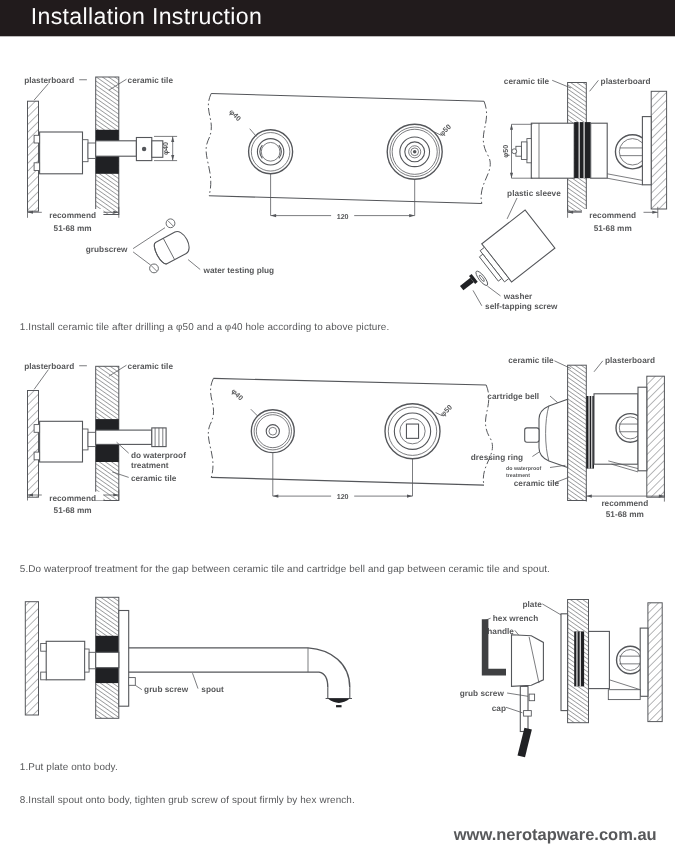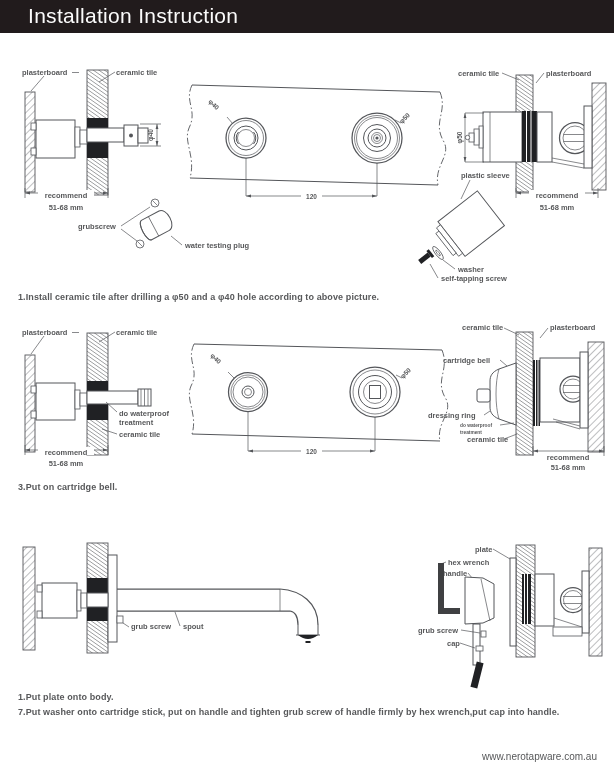--- a/index.html
+++ b/index.html
@@ -2,23 +2,23 @@
 <html><head>
 <meta charset="utf-8">
 <style>
   html,body{margin:0;padding:0;background:#fff;}
   .page{position:relative;width:614px;height:784px;background:#fff;overflow:hidden;
         font-family:"Liberation Sans",sans-serif;}
   .hdr{position:absolute;left:0;top:0;width:614px;height:33px;background:#211b1c;}
   .hdr h1{margin:0;padding:0 0 0 28px;line-height:32px;font-size:21px;font-weight:400;
           color:#fbfbfb;letter-spacing:.3px;font-family:"Liberation Sans",sans-serif;}
   .row{position:absolute;left:0;}
-  .instr{position:absolute;left:18px;width:586px;font-size:9px;font-weight:700;color:#57585a;
+  .instr{position:absolute;left:18px;width:586px;font-size:9px;font-weight:400;color:#57585a;
          letter-spacing:.1px;white-space:nowrap;}
-  .site{position:absolute;right:17px;top:751px;font-size:10px;font-weight:400;color:#57585a;}
+  .site{position:absolute;right:17px;top:751px;font-size:15px;font-weight:700;color:#57585a;}
   text{font-family:"Liberation Sans",sans-serif;font-weight:700;fill:#57585a;}
   .lbl{font-size:7.5px;}
   .lbl-xs{font-size:4.8px;}
   .dim{font-size:6.5px;}
   .mid{text-anchor:middle;}
   .ln{stroke:#54565a;stroke-width:1;fill:none;}
   .lt{stroke:#54565a;stroke-width:.7;fill:none;}
   .lk{stroke:#54565a;stroke-width:1.25;fill:none;}
   .brk{stroke:#54565a;stroke-width:.9;fill:none;stroke-dasharray:7 2.5 1.5 2.5;}
   .fw{fill:#fff;stroke:#54565a;stroke-width:1;}
@@ -333,21 +333,21 @@
         <line class="lt" x1="604" y1="124" x2="604" y2="134"></line>
         <line class="lt" x1="533" y1="129" x2="604" y2="129"></line>
         <polygon class="fa" points="533,129 538,127.6 538,130.4"></polygon>
         <polygon class="fa" points="604,129 599,127.6 599,130.4"></polygon>
         <text class="lbl mid" x="568" y="138">recommend</text>
         <text class="lbl mid" x="568" y="148">51-68 mm</text>
       </g>
     </g>
   </svg>
 
-  <div class="instr" style="top:482px">3.Put on cartridge bell.</div>
+  <div class="instr" style="top:512px">5.Do waterproof treatment for the gap between ceramic tile and cartridge bell and gap between ceramic tile and spout.</div>
 
   <svg class="row" style="top:538px" width="614" height="154" viewBox="0 0 614 154">
     <defs>
       <pattern id="p3" width="5" height="5" patternUnits="userSpaceOnUse" patternTransform="rotate(45)">
         <line x1="0" y1="0" x2="0" y2="5" stroke="#86888b" stroke-width="1.1"></line>
       </pattern>
       <pattern id="t3" width="3.2" height="3.2" patternUnits="userSpaceOnUse" patternTransform="rotate(-55)">
         <line x1="0" y1="0" x2="0" y2="3.2" stroke="#6d6f72" stroke-width="1.1"></line>
       </pattern>
     </defs>
@@ -419,16 +419,16 @@
         <line class="lt" x1="563" y1="58.5" x2="583" y2="58.5"></line>
         <line class="lt" x1="563" y1="65.5" x2="583" y2="65.5"></line>
         <rect class="fw" x="582" y="33" width="7" height="62"></rect>
         <line class="lt" x1="554" y1="80" x2="582" y2="89"></line>
         <rect class="fwt" x="553" y="89" width="29" height="9"></rect>
       </g>
     </g>
   </svg>
 
   <div class="instr" style="top:692px">1.Put plate onto body.</div>
-  <div class="instr" style="top:707px">7.Put washer onto cartridge stick, put on handle and tighten grub screw of handle firmly by hex wrench,put cap into handle.</div>
+  <div class="instr" style="top:722px">8.Install spout onto body, tighten grub screw of spout firmly by hex wrench.</div>
 
   <div class="site">www.nerotapware.com.au</div>
 </div>
 
 </body></html>

